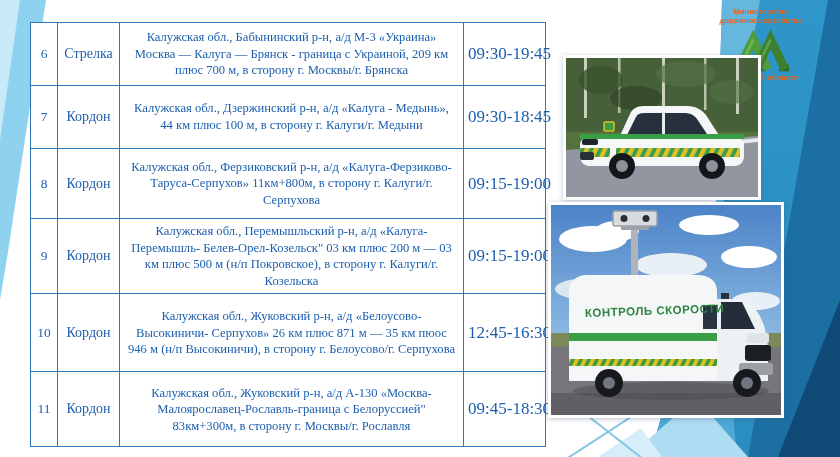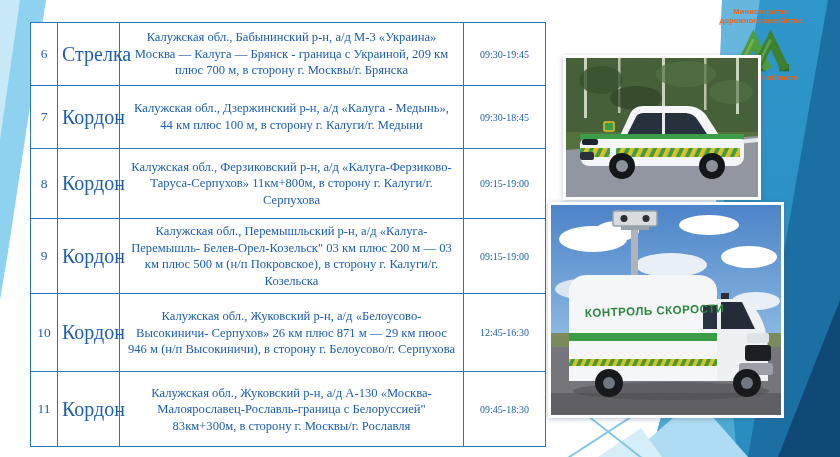--- a/index.html
+++ b/index.html
@@ -29,23 +29,23 @@
   .thin-line{position:absolute;height:1.5px;background:#86C5E4;}
   .thin-line.a{width:170px;left:512px;top:438px;transform:rotate(-33deg);}
   .thin-line.b{width:150px;left:540px;top:436px;transform:rotate(38deg);}
 
   
   .cam-table{position:absolute;left:30px;top:22px;width:515px;border-collapse:collapse;
       table-layout:fixed;font-family:"Liberation Serif",serif;color:#1D5FAE;}
   .cam-table td{border:1.5px solid #2E75B6;text-align:center;vertical-align:middle;
       padding:2px 4px;background:#ffffff;}
   .cam-table td.num{font-size:13.5px;}
-  .cam-table td.type{font-size:20px;}
+  .cam-table td.type{font-size:14px;}
   .cam-table td.desc{font-size:12.6px;line-height:1.32;padding:4px 7px;}
-  .cam-table td.time{font-size:10px;white-space:nowrap;}
+  .cam-table td.time{font-size:17px;white-space:nowrap;}
 
   
   .logo{position:absolute;left:719px;top:8px;width:84px;text-align:center;}
   .logo .t{color:#E8641E;font-weight:bold;font-size:7.6px;line-height:1.12;
       letter-spacing:.1px;}
   .logo svg{display:block;margin:2px auto 1px auto;}
 
   
   .photo{position:absolute;border:3px solid #ffffff;box-shadow:0 1px 5px rgba(60,90,120,.35);
       background:#cfd8dd;}
@@ -96,21 +96,21 @@
     </tr>
     <tr style="height:72px">
       <td class="num">9</td>
       <td class="type">Кордон</td>
       <td class="desc">Калужская обл., Перемышльский р-н, а/д «Калуга-Перемышль- Белев-Орел-Козельск" 03 км плюс 200 м — 03 км плюс 500 м (н/п Покровское), в сторону г. Калуги/г. Козельска</td>
       <td class="time">09:15-19:00</td>
     </tr>
     <tr style="height:78px">
       <td class="num">10</td>
       <td class="type">Кордон</td>
-      <td class="desc">Калужская обл., Жуковский р-н, а/д «Белоусово-Высокиничи- Серпухов» 26 км плюс 871 м — 29 км пюос 946 м (н/п Высокиничи), в сторону г. Белоусово/г. Серпухова</td>
+      <td class="desc">Калужская обл., Жуковский р-н, а/д «Белоусово-Высокиничи- Серпухов» 26 км плюс 871 м — 35 км пюос 946 м (н/п Высокиничи), в сторону г. Белоусово/г. Серпухова</td>
       <td class="time">12:45-16:30</td>
     </tr>
     <tr style="height:75px">
       <td class="num">11</td>
       <td class="type">Кордон</td>
       <td class="desc">Калужская обл., Жуковский р-н, а/д А-130 «Москва-Малоярославец-Рославль-граница с Белоруссией" 83км+300м, в сторону г. Москвы/г. Рославля</td>
       <td class="time">09:45-18:30</td>
     </tr>
   </tbody>
 </table>

